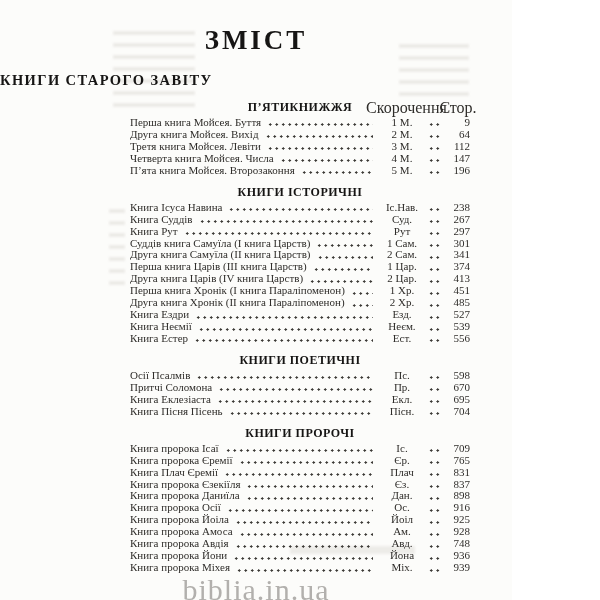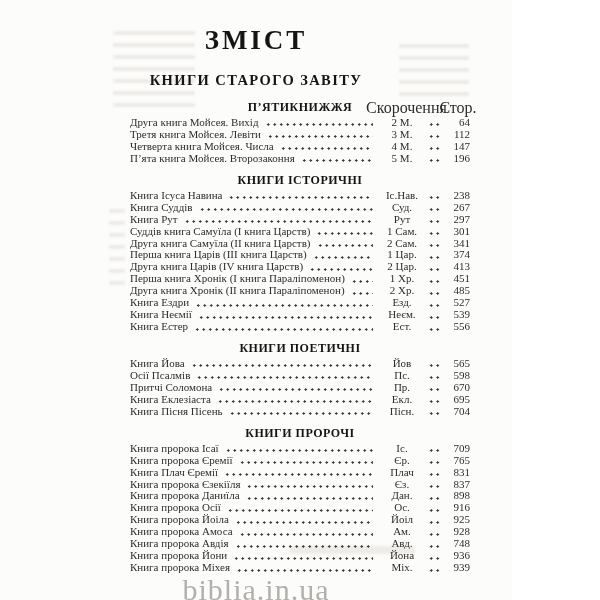--- a/index.html
+++ b/index.html
@@ -34,21 +34,20 @@
   .doc-title{
     margin:27px 0 0;
     text-align:center;
     font-size:27px;line-height:27px;
     font-weight:bold;letter-spacing:3px;
     color:var(--heading);
     position:relative;z-index:1;
   }
   .testament-title{
     margin:19px 0 0;
-    text-align:center;
     font-size:14.5px;line-height:15px;
     font-weight:bold;letter-spacing:1.4px;
     color:var(--heading);
     position:relative;z-index:1;
   }
   .toc{
     position:relative;z-index:1;
     margin:13px 0 0 130px;
     width:340px;
   }
@@ -109,20 +108,27 @@
   <div class="ghost" id="ghost-b"></div>
   <div class="ghost" id="ghost-c"></div>
   <div class="ghost" id="ghost-d"></div>
 
   <div class="doc-title">ЗМІСТ</div>
   <div class="testament-title">КНИГИ СТАРОГО ЗАВІТУ</div>
 
   <div class="toc">
       <div class="section-heading first"><span>П’ЯТИКНИЖЖЯ</span><span class="col-label col-abbr">Скорочення</span><span class="col-label col-page">Стор.</span></div>
       <div class="entry">
+        <span class="entry-title">Перша книга Мойсея. Буття</span>
+        <span class="dots"></span>
+        <span class="abbr">1 М.</span>
+        <span class="dots dots2"></span>
+        <span class="page-num">9</span>
+      </div>
+      <div class="entry">
         <span class="entry-title">Друга книга Мойсея. Вихід</span>
         <span class="dots"></span>
         <span class="abbr">2 М.</span>
         <span class="dots dots2"></span>
         <span class="page-num">64</span>
       </div>
       <div class="entry">
         <span class="entry-title">Третя книга Мойсея. Левіти</span>
         <span class="dots"></span>
         <span class="abbr">3 М.</span>
@@ -222,27 +228,20 @@
         <span class="page-num">539</span>
       </div>
       <div class="entry">
         <span class="entry-title">Книга Естер</span>
         <span class="dots"></span>
         <span class="abbr">Ест.</span>
         <span class="dots dots2"></span>
         <span class="page-num">556</span>
       </div>
       <div class="section-heading"><span>КНИГИ ПОЕТИЧНІ</span></div>
-      <div class="entry">
-        <span class="entry-title">Книга Йова</span>
-        <span class="dots"></span>
-        <span class="abbr">Йов</span>
-        <span class="dots dots2"></span>
-        <span class="page-num">565</span>
-      </div>
       <div class="entry">
         <span class="entry-title">Осії Псалмів</span>
         <span class="dots"></span>
         <span class="abbr">Пс.</span>
         <span class="dots dots2"></span>
         <span class="page-num">598</span>
       </div>
       <div class="entry">
         <span class="entry-title">Притчі Соломона</span>
         <span class="dots"></span>

